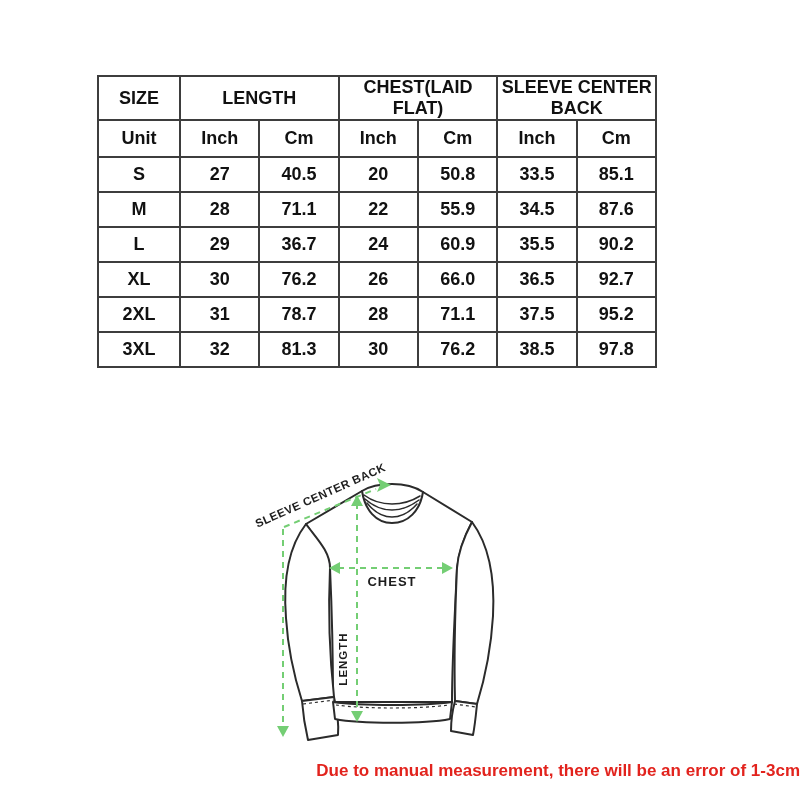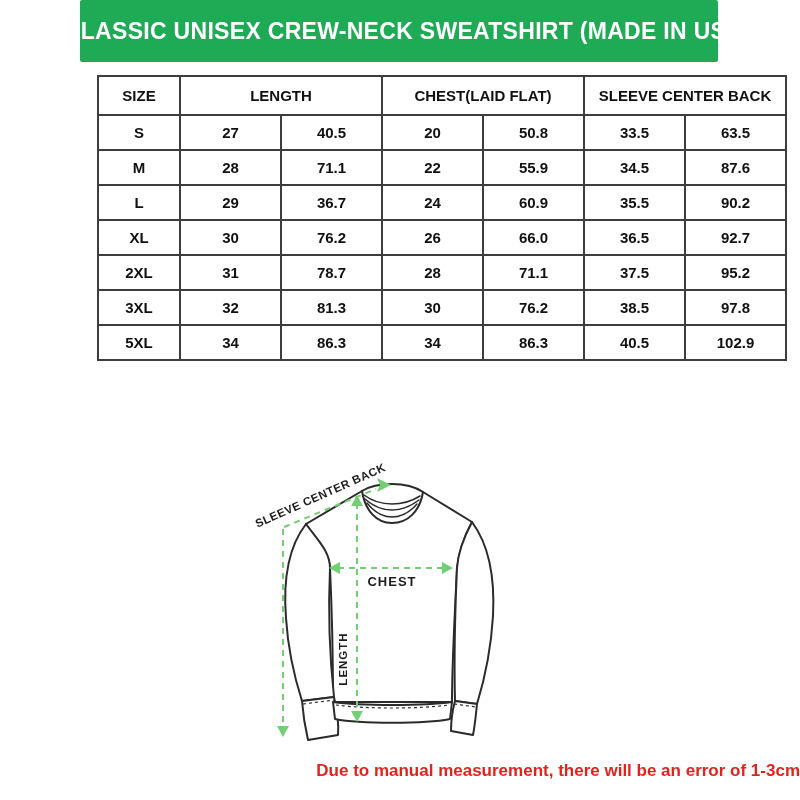--- a/index.html
+++ b/index.html
@@ -12,22 +12,22 @@
     position:absolute;left:80px;top:0;width:638px;height:62px;
     background:#1fab55;border-radius:2px;
     display:flex;align-items:center;justify-content:center;
   }
   .banner-text{
     color:#ffffff;font-size:23px;font-weight:700;letter-spacing:.3px;white-space:nowrap;
   }
   
   .tbl-wrap{position:absolute;left:97px;top:75px;width:606px;}
   table.size-chart{
-    width:690px;border-collapse:collapse;table-layout:fixed;
-    font-size:15px;font-weight:700;color:#111;
+    width:560px;border-collapse:collapse;table-layout:fixed;
+    font-size:18px;font-weight:700;color:#111;
   }
   table.size-chart td,table.size-chart th{
     border:2px solid #3d3d3d;text-align:center;vertical-align:middle;
     padding:0;background:#ffffff;
   }
   .grp-row th{height:37px;background:#efefef;}
   .unit-row td{height:35px;}
   .data-row td{height:33px;}
   td.gray,th.gray{background:#efefef;}
   
@@ -36,50 +36,56 @@
   .note{
     position:absolute;left:0;top:756px;width:800px;height:30px;line-height:30px;
     text-align:right;color:#e2231d;font-size:17px;font-weight:700;
   }
 </style>
 </head>
 <body>
 
 <div class="page">
 
-  <div class="banner">
-    <span class="banner-text">CLASSIC UNISEX CREW-NECK SWEATSHIRT (MADE IN US)</span>
-  </div>
 
   <div class="tbl-wrap">
     <table class="size-chart">
       <colgroup>
         <col style="width:82px">
           <col>
           <col>
           <col>
           <col>
           <col>
           <col>
       </colgroup>
       <tbody>
           <tr class="grp-row">
         <th class="gray">SIZE</th>
         <th class="gray" colspan="2">LENGTH</th>
         <th class="gray" colspan="2">CHEST(LAID FLAT)</th>
         <th class="gray" colspan="2">SLEEVE CENTER BACK</th>
       </tr>
+      <tr class="unit-row">
+        <td class="gray">Unit</td>
+        <td>Inch</td>
+        <td class="gray">Cm</td>
+        <td>Inch</td>
+        <td class="gray">Cm</td>
+        <td>Inch</td>
+        <td class="gray">Cm</td>
+      </tr>
       <tr class="data-row">
         <td class="gray">S</td>
         <td>27</td>
         <td class="gray">40.5</td>
         <td>20</td>
         <td class="gray">50.8</td>
         <td>33.5</td>
-        <td class="gray">63.5</td>
+        <td class="gray">85.1</td>
       </tr>
       <tr class="data-row">
         <td class="gray">M</td>
         <td>28</td>
         <td class="gray">71.1</td>
         <td>22</td>
         <td class="gray">55.9</td>
         <td>34.5</td>
         <td class="gray">87.6</td>
       </tr>
@@ -111,29 +117,20 @@
         <td class="gray">95.2</td>
       </tr>
       <tr class="data-row">
         <td class="gray">3XL</td>
         <td>32</td>
         <td class="gray">81.3</td>
         <td>30</td>
         <td class="gray">76.2</td>
         <td>38.5</td>
         <td class="gray">97.8</td>
-      </tr>
-      <tr class="data-row">
-        <td class="gray">5XL</td>
-        <td>34</td>
-        <td class="gray">86.3</td>
-        <td>34</td>
-        <td class="gray">86.3</td>
-        <td>40.5</td>
-        <td class="gray">102.9</td>
       </tr>
     </tbody>
       </table>
   </div>
 
   <svg class="diagram" viewBox="240 460 320 300">
 
     <g stroke="#2b2b2b" stroke-width="2" fill="#ffffff" stroke-linejoin="round" stroke-linecap="round">
       <path d="M306,524 L362,491 L423,492 L472,522 C464,537 459,551 457,568 C455,612 452,660 452,702 L333,702 C333,660 332,612 330,568 C328,551 315,538 306,524 Z"></path>
       <path d="M306,524 C289,546 283,580 286,618 C288,650 294,676 302,701 L334,697 C330,660 328,612 330,568 C330,551 316,538 306,524 Z"></path>

